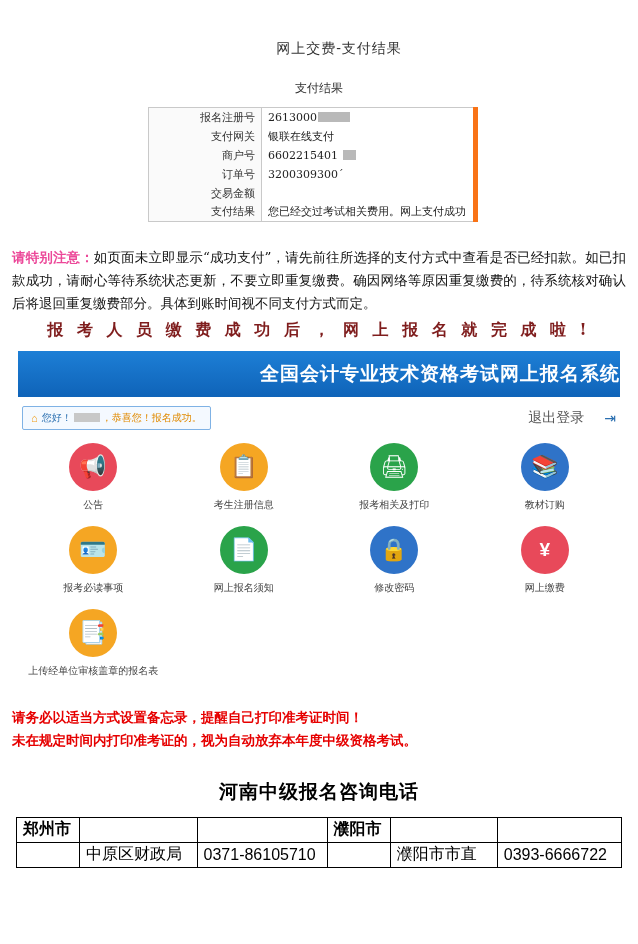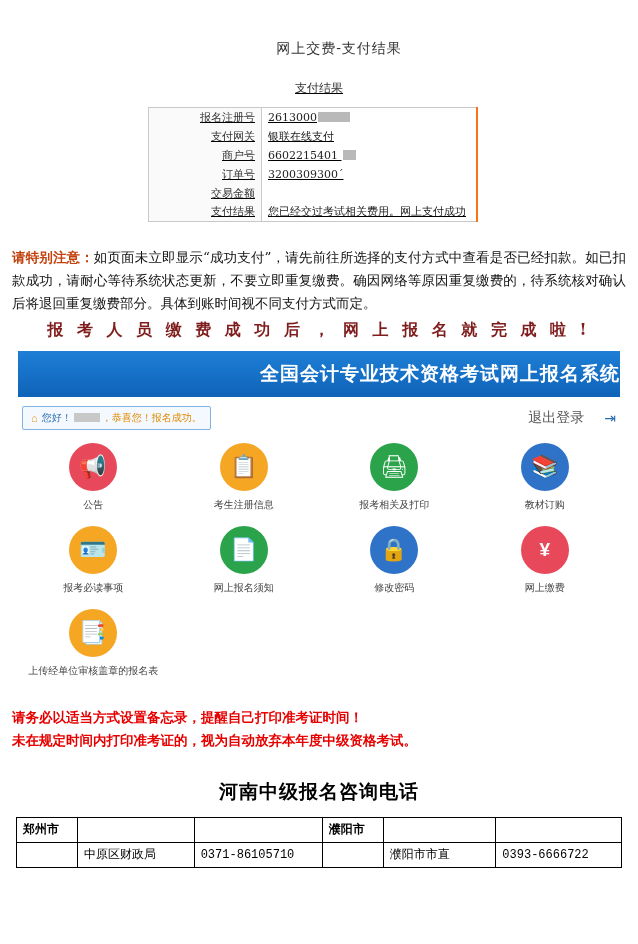--- a/index.html
+++ b/index.html
@@ -27,21 +27,20 @@
     font-size: 14px;
     color: #333;
     letter-spacing: 1px;
     margin-bottom: 22px;
     font-family: "DejaVu Serif", serif;
     padding-left: 40px;
   }
   .pay-box {
     width: 342px;
     margin: 0 auto;
-    text-decoration: underline;
   }
   .pay-box-title {
     text-align: center;
     font-size: 12px;
     color: #333;
     padding-bottom: 6px;
     margin-bottom: 4px;
     font-family: "DejaVu Serif", serif;
   }
   .pay-table {
@@ -59,21 +58,21 @@
     padding-right: 6px;
     color: #333;
     border-left: 1px solid #c9c9c9;
     border-right: 1px solid #c9c9c9;
     background: #fafafa;
     font-family: "DejaVu Serif", serif;
     white-space: nowrap;
   }
   .pay-table td.v {
     padding-left: 6px;
-    border-right: 2px solid #f97316;
+    border-right: 5px solid #f97316;
     font-family: "DejaVu Serif", serif;
     white-space: nowrap;
   }
   .pay-table tr:first-child td { border-top: 1px solid #c9c9c9; }
   .pay-table tr:last-child td { border-bottom: 1px solid #c9c9c9; }
   .redact {
     display: inline-block;
     width: 32px;
     height: 10px;
     background: #b9b9b9;
@@ -85,21 +84,21 @@
   
   .notice {
     margin: 24px 12px 0 12px;
     font-size: 13.5px;
     line-height: 1.72;
     color: #111;
     font-family: "DejaVu Serif", serif;
     text-align: justify;
   }
   .notice b {
-    color: #c2410c;
+    color: #ec4899;
     font-weight: bold;
   }
 
   
   .headline {
     margin: 4px 12px 10px 12px;
     color: #7f1d1d;
     font-weight: bold;
     font-size: 16px;
     letter-spacing: 4px;
@@ -208,22 +207,22 @@
     font-size: 19px;
     font-weight: bold;
     margin: 26px 0 12px 0;
     font-family: "DejaVu Serif", serif;
     letter-spacing: 1px;
   }
   .tel-table {
     width: 606px;
     margin: 0 16px;
     border-collapse: collapse;
-    font-size: 12px;
-    font-family: Liberation Mono, monospace;
+    font-size: 16px;
+    font-family: Liberation Sans, sans-serif;
   }
   .tel-table td {
     border: 1px solid #000;
     height: 22px;
     padding: 1px 6px;
     white-space: nowrap;
   }
   .c-city { width: 54px; font-weight: bold; }
   .c-org  { width: 120px; }
   .c-num  { width: 126px; }

